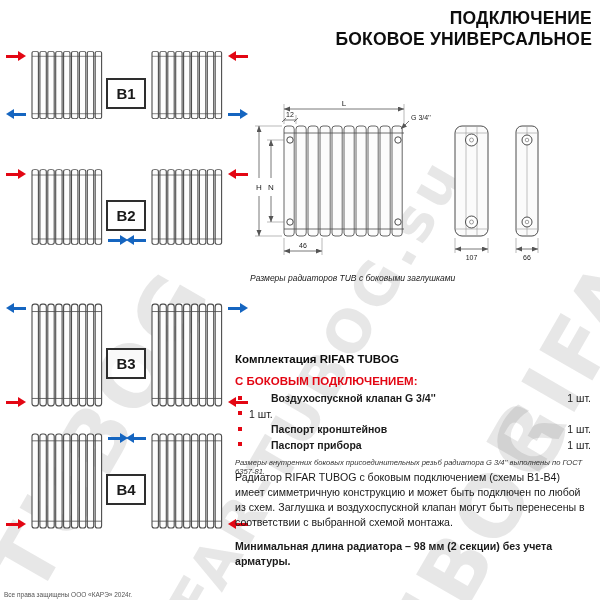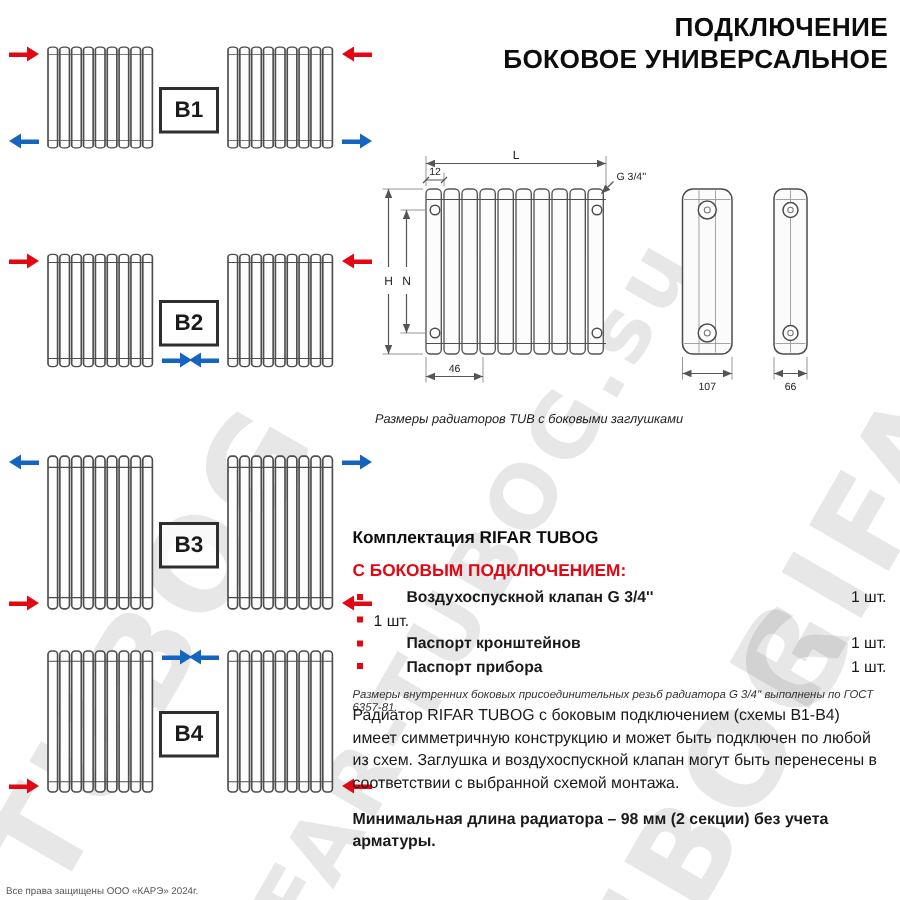--- a/index.html
+++ b/index.html
@@ -75,21 +75,21 @@
   <span class="wm" style="left:-30px;top:560px;font-size:84px;transform:rotate(-60deg);">TUBOG</span>
   <span class="wm" style="left:118px;top:665px;font-size:58px;transform:rotate(-60deg);">RIFAR-TUBOG.su</span>
   <span class="wm" style="left:330px;top:690px;font-size:84px;transform:rotate(-60deg);">TUBOG</span>
   <span class="wm" style="left:468px;top:440px;font-size:84px;transform:rotate(-60deg);">RIFAR</span>
 
   <div id="title" class="layer">
     <div>ПОДКЛЮЧЕНИЕ</div>
     <div>БОКОВОЕ УНИВЕРСАЛЬНОЕ</div>
   </div>
 
-  <div class="scheme-row layer" style="top:30px;height:70px;">
+  <div class="scheme-row layer" style="top:50px;height:70px;">
     <div class="rad-wrap rad-left">
       <span class="arrow red dir-right a-tl"></span>
       <span class="arrow blue dir-left a-bl"></span>
       <svg class="radiator" viewBox="0 0 74 100" preserveAspectRatio="none">
           <rect x="2.0" y="2" width="6.4" height="96" rx="2.4" fill="#fdfdfd" stroke="#4d4d4d" stroke-width="1.1"></rect>
           <rect x="9.9" y="2" width="6.4" height="96" rx="2.4" fill="#fdfdfd" stroke="#4d4d4d" stroke-width="1.1"></rect>
           <rect x="17.8" y="2" width="6.4" height="96" rx="2.4" fill="#fdfdfd" stroke="#4d4d4d" stroke-width="1.1"></rect>
           <rect x="25.7" y="2" width="6.4" height="96" rx="2.4" fill="#fdfdfd" stroke="#4d4d4d" stroke-width="1.1"></rect>
           <rect x="33.6" y="2" width="6.4" height="96" rx="2.4" fill="#fdfdfd" stroke="#4d4d4d" stroke-width="1.1"></rect>
           <rect x="41.5" y="2" width="6.4" height="96" rx="2.4" fill="#fdfdfd" stroke="#4d4d4d" stroke-width="1.1"></rect>

